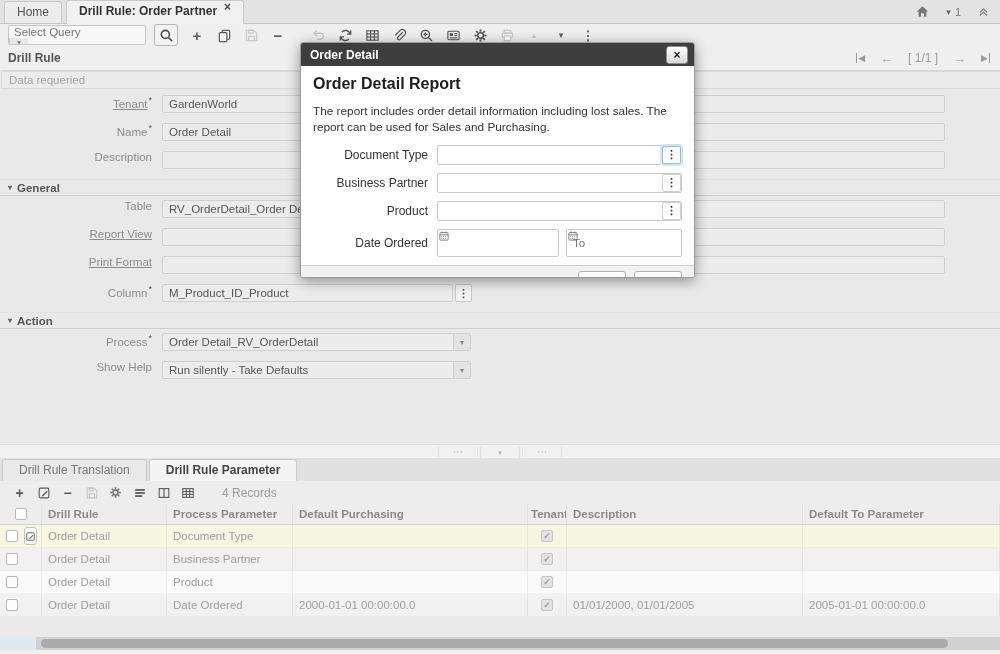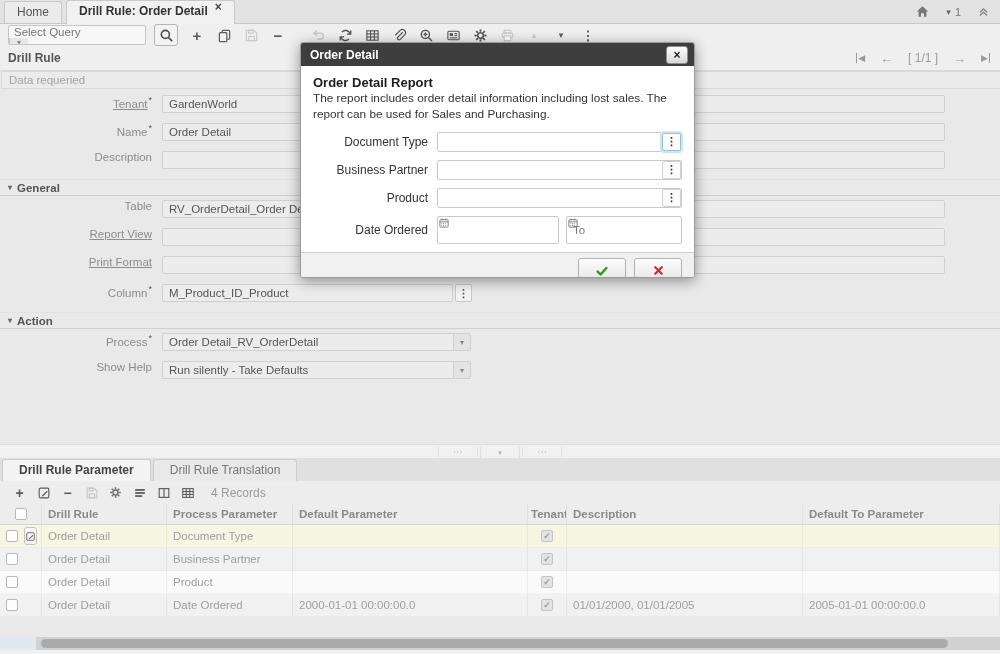--- a/index.html
+++ b/index.html
@@ -84,21 +84,21 @@
   
   .btabstrip{left:0;top:458px;width:1000px;height:23px;background:#e0e0e0;
              border-bottom:1px solid #c9c9c9;display:flex;align-items:flex-end;}
   .btab{height:21px;line-height:21px;padding:0 16px;margin-left:2px;font-size:12px;
         background:#e9e9e9;border:1px solid #cccccc;border-bottom:none;border-radius:3px 3px 0 0;color:#777;}
   .btab.active{background:#f4f4f4;font-weight:bold;color:#444;height:22px;margin-bottom:-1px;}
   .btoolbar{left:0;top:481px;width:1000px;height:23px;background:#ededed;display:flex;align-items:center;padding-left:12px;}
   .bti{width:15px;height:15px;margin-right:9px;display:flex;align-items:center;justify-content:center;
        color:#5b5b5b;font-size:14px;font-weight:bold;}
   .bti.dis{color:#c9c9c9;}
-  .records{font-size:12px;color:#9a9a9a;margin-left:7px;}
+  .records{font-size:12px;color:#9a9a9a;margin-left:18px;}
 
   .btable{left:0;top:504px;width:1000px;}
   .brow{display:grid;grid-template-columns:42px 125px 126px 235px 39px 236px 197px;align-items:center;}
   .brow > div{box-sizing:border-box;height:100%;display:flex;align-items:center;
               border-right:1px solid rgba(0,0,0,0.055);padding:0 6px;overflow:hidden;white-space:nowrap;}
   .bhead{height:20px;background:#ededed;border-bottom:1px solid #d5d5d5;}
   .bhead > div{font-size:11.5px;font-weight:bold;color:#8a8a8a;}
   .drow{height:22px;font-size:11.5px;color:#9e9e9e;border-bottom:1px solid rgba(0,0,0,0.03);}
   .drow.sel{background:#f6f6e2;}
   .drow.odd{background:#f1f1f1;}
@@ -119,21 +119,21 @@
   
   .modal{left:300px;top:42px;width:395px;height:236px;background:#fff;z-index:50;
          border:1px solid #9a9a9a;border-radius:3px;box-shadow:0 3px 14px rgba(0,0,0,0.4);
          display:flex;flex-direction:column;box-sizing:border-box;overflow:hidden;}
   .mtitle{height:23px;background:#3e3e3e;display:flex;align-items:center;flex:0 0 auto;}
   .mtitle .mt{color:#fff;font-size:12px;font-weight:bold;padding-left:9px;flex:1;}
   .mclose{width:20px;height:16px;margin-right:6px;background:linear-gradient(#fefefe,#d8d8d8);
           border:1px solid #8f8f8f;border-radius:3px;display:flex;align-items:center;justify-content:center;
           font-size:12px;font-weight:bold;color:#222;line-height:1;}
   .mbody{padding:9px 12px 0 12px;flex:1;}
-  .mhead{font-size:13px;font-weight:bold;color:#1d1d1d;margin-bottom:1px;}
+  .mhead{font-size:16px;font-weight:bold;color:#1d1d1d;margin-bottom:11px;}
   .mdesc{font-size:11.8px;color:#333;line-height:1.35;margin-bottom:9px;}
   .mrow{display:flex;align-items:center;margin-bottom:8px;}
   .mlabel{flex:0 0 115px;text-align:right;padding-right:9px;font-size:12px;color:#333;white-space:nowrap;}
   .minput{position:relative;flex:1;height:20px;border:1px solid #c9c9c9;border-radius:2px;background:#fff;box-sizing:border-box;}
   .minput input{position:absolute;left:0;top:0;width:100%;height:100%;border:none;outline:none;background:transparent;
                 font-size:11.5px;color:#555;padding:0 22px 0 6px;box-sizing:border-box;font-family:"Liberation Sans",sans-serif;}
   .minput .sidebtn{position:absolute;right:0px;top:0px;width:19px;height:18px;box-sizing:border-box;
                    border:1px solid #cfcfcf;border-radius:2px;background:#fdfdfd;
                    display:flex;align-items:center;justify-content:center;font-size:11px;font-weight:bold;color:#333;}
   .minput .sidebtn.focused{border-color:#8fc3dd;box-shadow:0 0 0 2px #cfe6f2;}
@@ -150,21 +150,21 @@
         box-shadow:0 1px 1px rgba(0,0,0,0.12);}
 </style>
 </head>
 <body>
 
 <div class="abs tabstrip">
   <div class="wtab">
     <span>Home</span>
   </div>
   <div class="wtab active">
-    <span>Drill Rule: Order Detail</span>
+    <span>Drill Rule: Order Partner</span>
     <span class="tabclose">×</span>
   </div>
   <div class="tabstrip-right">
     <span>
       <svg width="15" height="15" viewBox="0 0 16 16">
           <path d="M8 2.5 L14 8 H12.2 V13.5 H9.6 V9.8 H6.4 V13.5 H3.8 V8 H2 Z" fill="#777"></path>
         </svg>
     </span>
     <span style="display:flex;align-items:center;gap:4px;">
       <span class="caret">▾</span>
@@ -347,25 +347,25 @@
   </div>
 </div>
 
 <div class="abs splitter">
   <span class="grip">⋯</span>
   <span class="grip"><span class="tri">▾</span></span>
   <span class="grip">⋯</span>
 </div>
 
 <div class="abs btabstrip">
+  <div class="btab">
+    <span>Drill Rule Translation</span>
+  </div>
   <div class="btab active">
     <span>Drill Rule Parameter</span>
-  </div>
-  <div class="btab">
-    <span>Drill Rule Translation</span>
   </div>
 </div>
 
 <div class="abs btoolbar">
   <span class="bti">+</span>
   <span class="bti">
     <svg width="14" height="14" viewBox="0 0 16 16" fill="none" stroke="#5b5b5b" stroke-width="1.3">
         <rect x="2.5" y="2.5" width="11" height="11" rx="1.5"></rect>
         <path d="M6 10.5 L11.2 5.3 L12.3 6.4 L7.1 11.6 L5.7 11.9 Z" fill="#5b5b5b" stroke="none"></path>
       </svg>
@@ -418,21 +418,21 @@
   <span class="records">4 Records</span>
 </div>
 
 <div class="abs btable">
   <div class="brow bhead">
     <div class="cellcenter">
         <span class="cbx"></span>
       </div>
     <div>Drill Rule</div>
     <div>Process Parameter</div>
-    <div>Default Parameter</div>
+    <div>Default Purchasing</div>
     <div style="padding:0 3px;">Tenant</div>
     <div>Description</div>
     <div>Default To Parameter</div>
   </div>
 
   <div class="brow drow sel">
     <div>
         <span class="cbx"></span>
          <span class="editbtn">
            <svg width="11" height="11" viewBox="0 0 16 16" fill="none" stroke="#6b6b6b" stroke-width="1.4">

